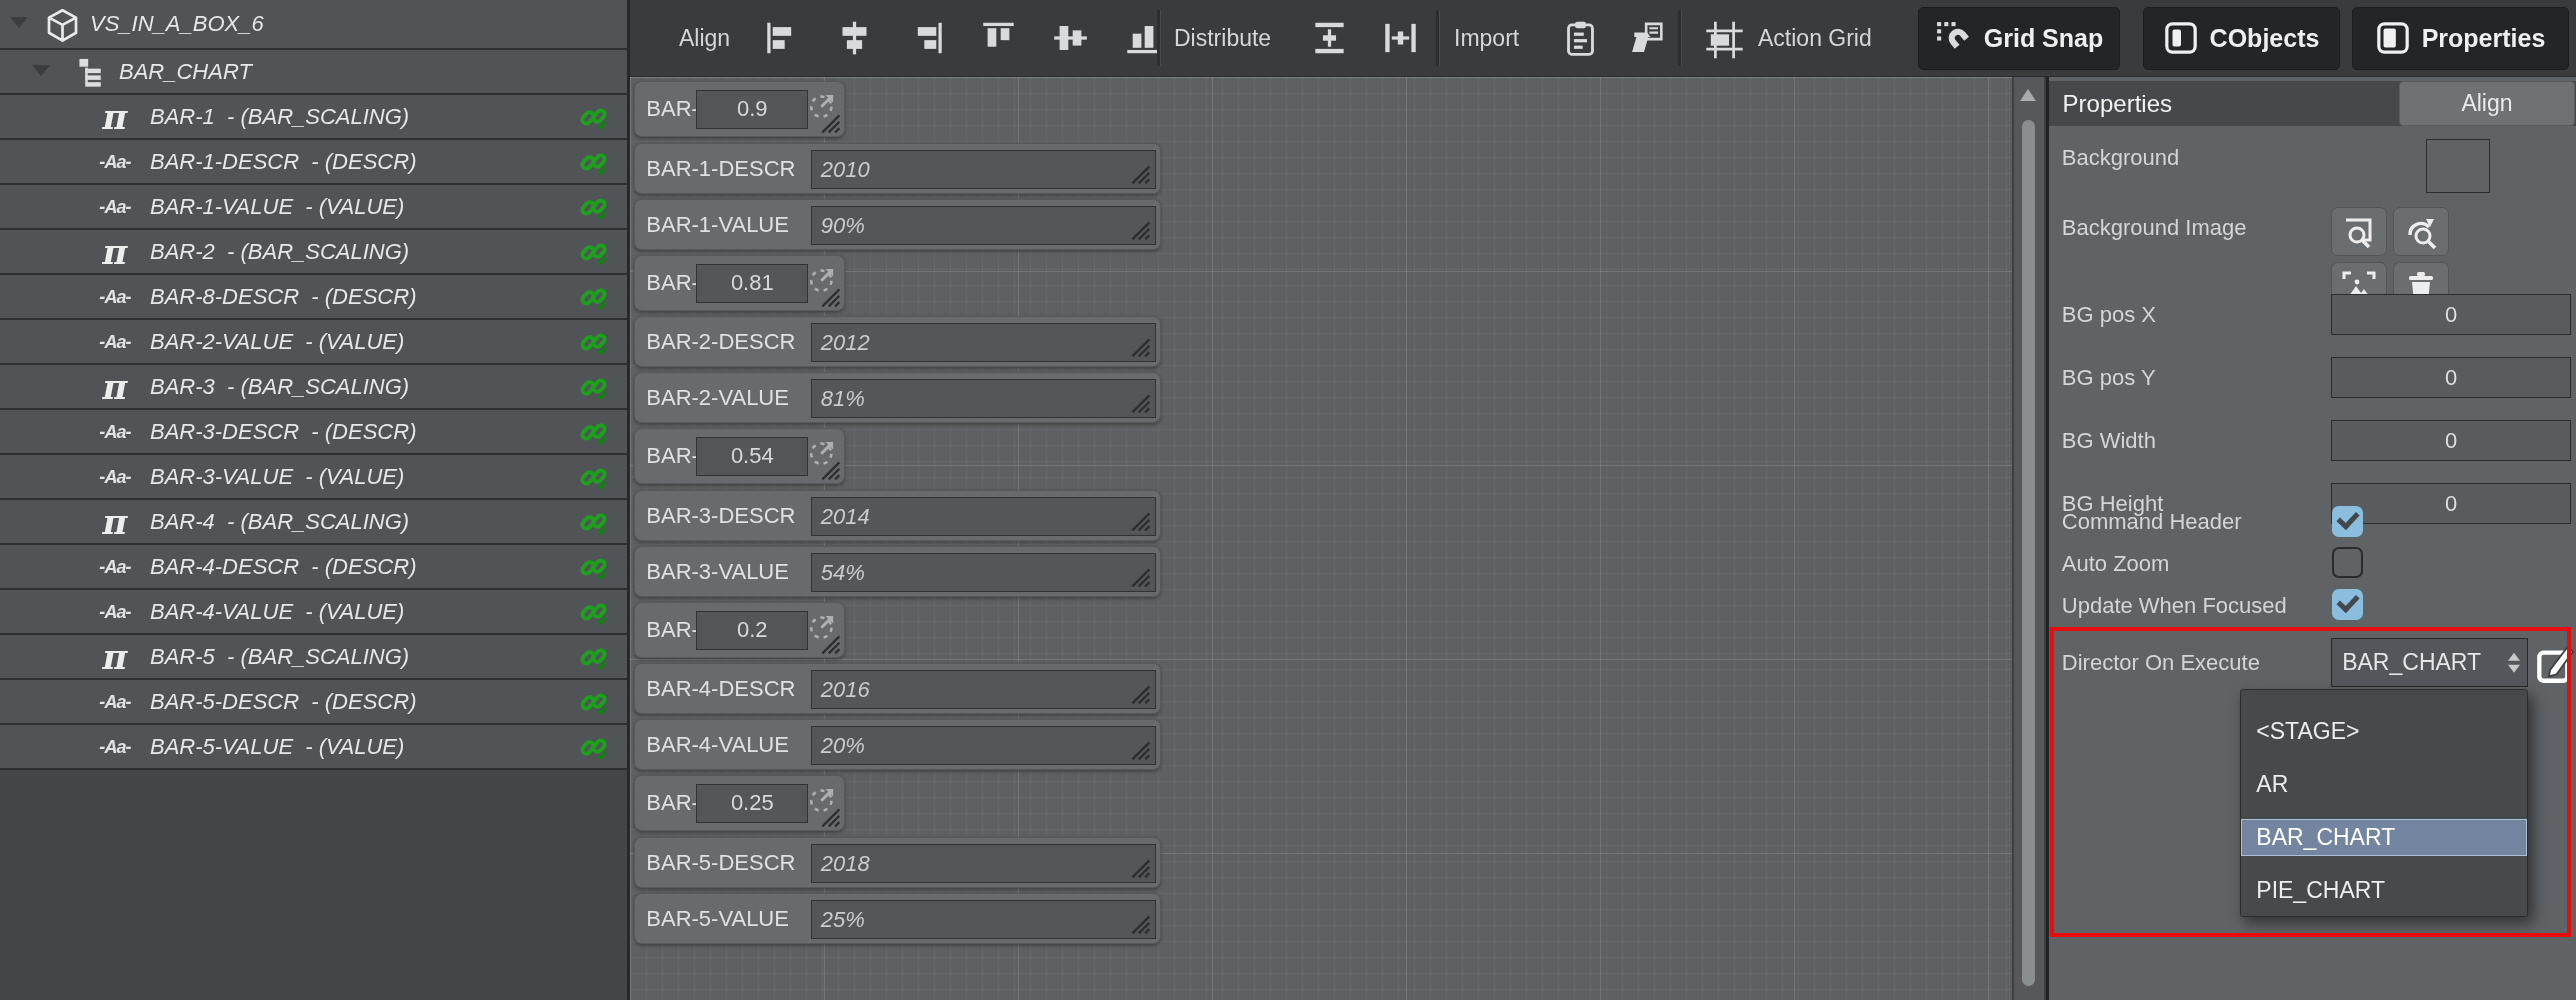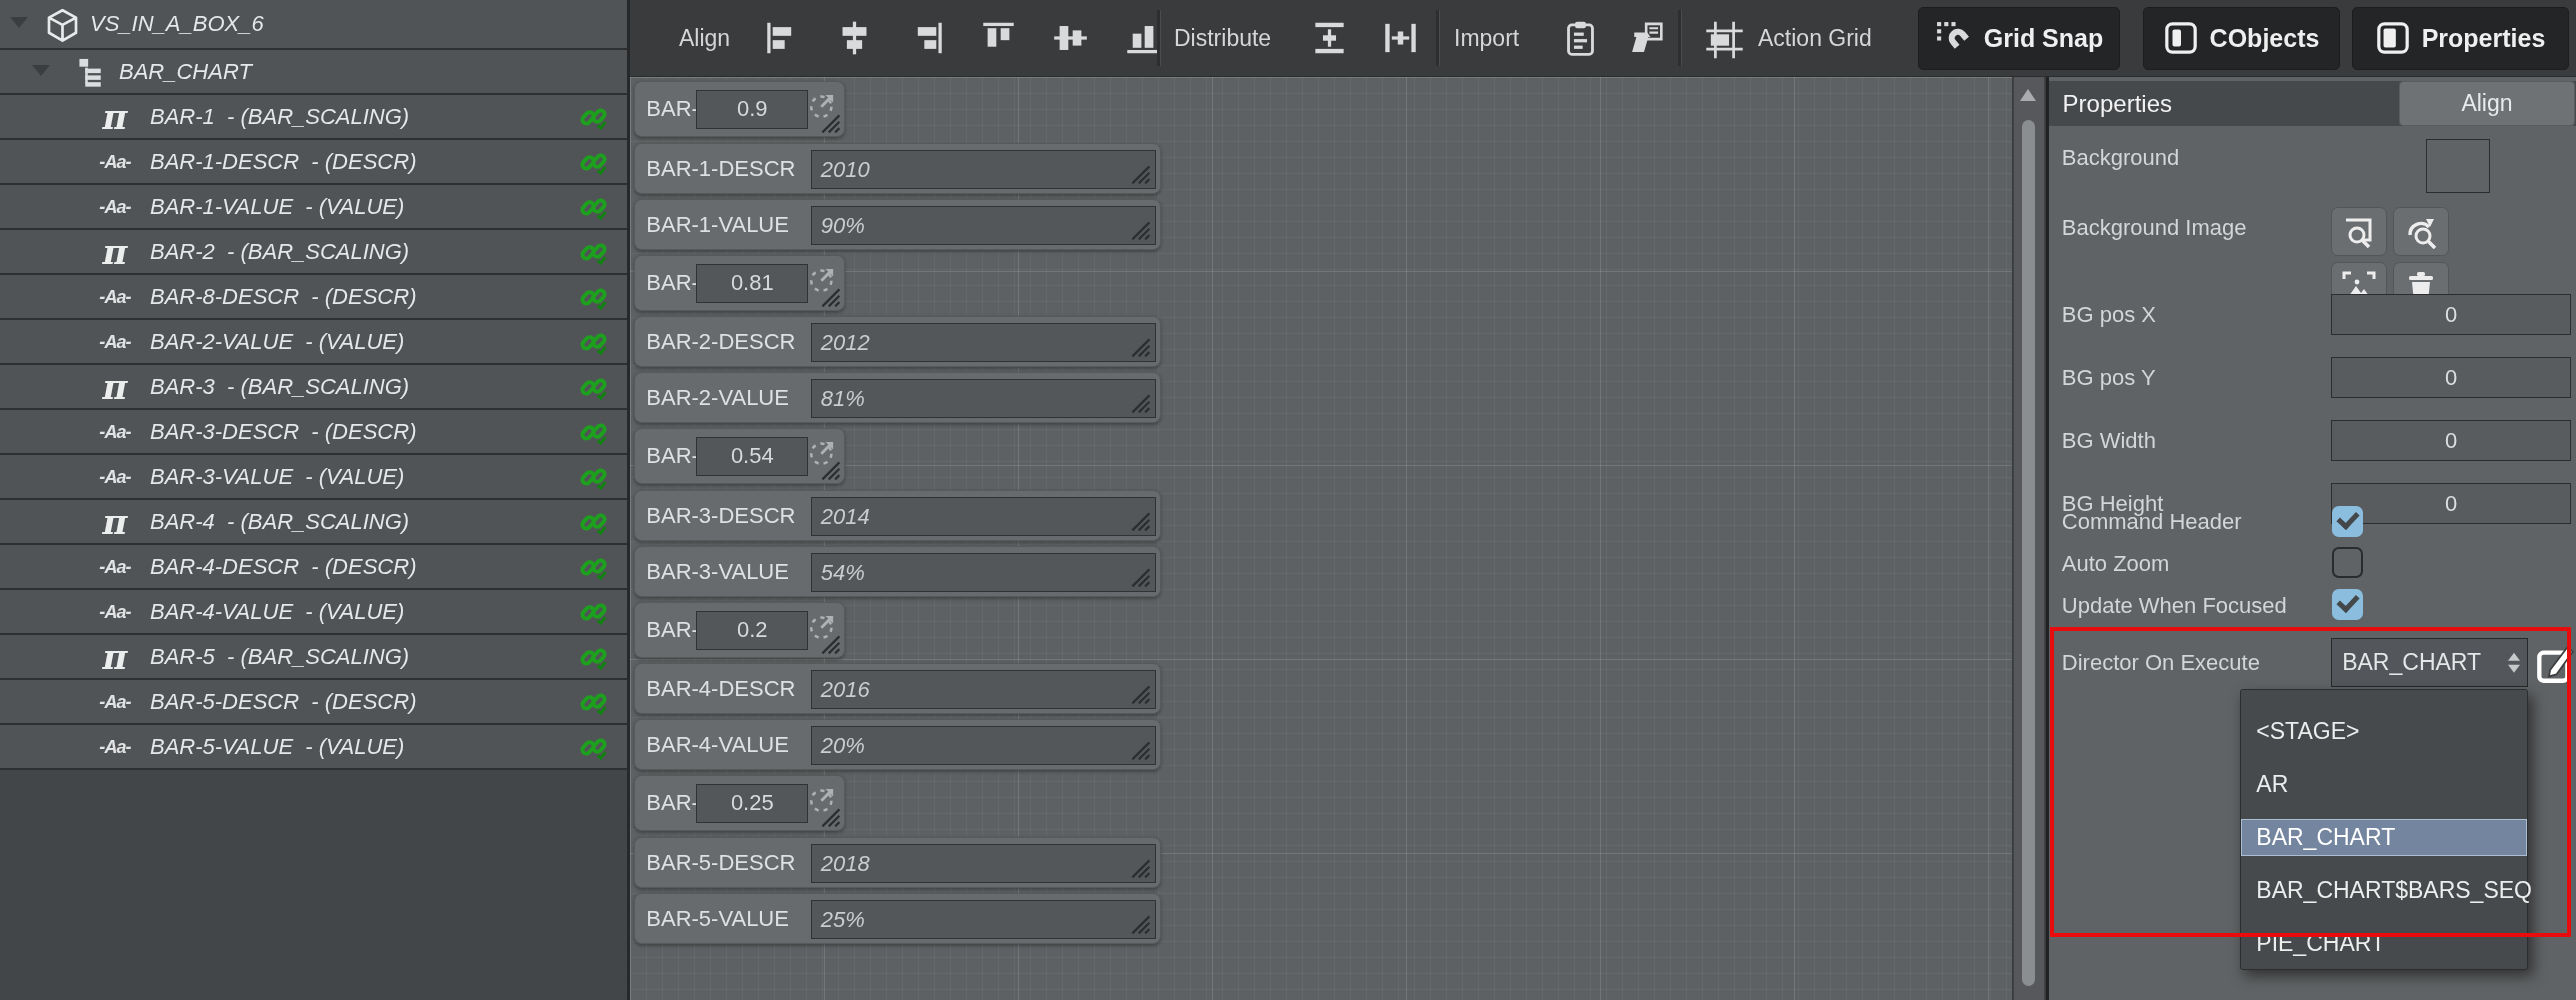--- a/index.html
+++ b/index.html
@@ -772,18 +772,17 @@
         <rect x="3" y="9" width="26" height="26" rx="4" fill="none" stroke="#ffffff" stroke-width="4"></rect>
         <path d="M13 25 L29 4 l5 4 L19 29 l-7 2 z" fill="#ffffff" stroke="#3a3c3e" stroke-width="1.6"></path>
       </svg>
   </div>
 </div>
 
 <div id="popup">
   <div class="opt">&lt;STAGE&gt;</div>
   <div class="opt">AR</div>
   <div class="opt sel">BAR_CHART</div>
-  <div class="opt">BAR_CHART$BARS_SEQ</div>
   <div class="opt">PIE_CHART</div>
 </div>
 
 <div id="redrect"></div>
 
 
 </body></html>

